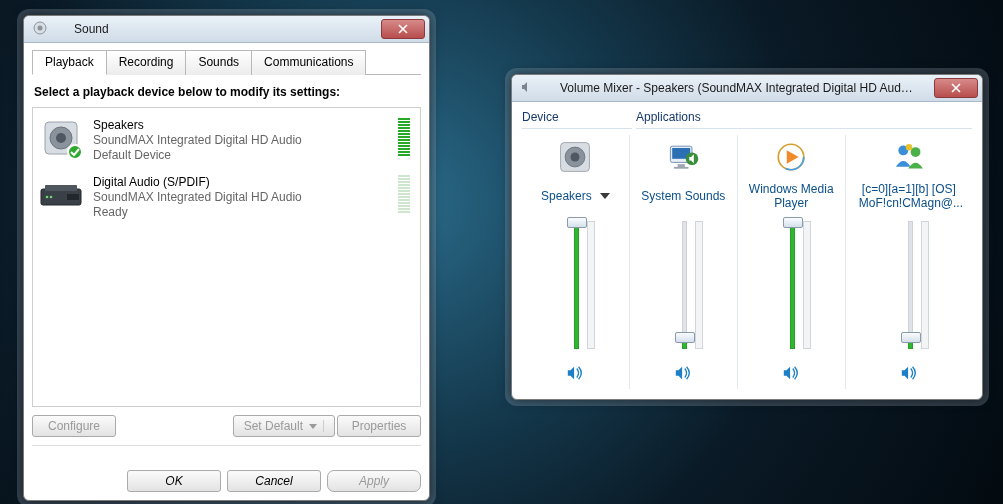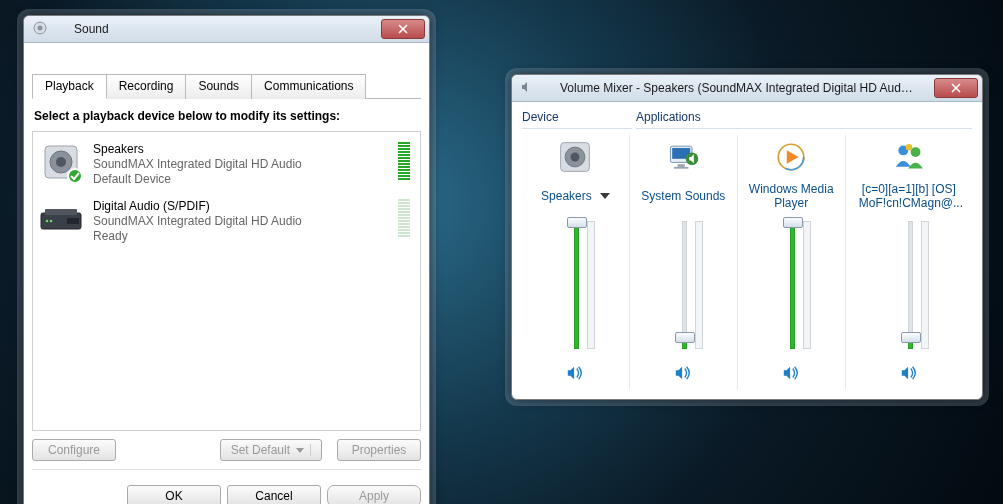--- a/index.html
+++ b/index.html
@@ -3,36 +3,36 @@
 <meta charset="utf-8">
 <style>
   html,body{margin:0;padding:0;width:1003px;height:504px;overflow:hidden;font-family:"Segoe UI",Tahoma,Arial,sans-serif;font-size:12px;color:#000;}
   body{background:radial-gradient(circle at 40% 40%,#2a6b8a 0%,#14384c 35%,#0a1a26 60%,#030a10 100%);position:relative;}
   .window{position:absolute;background:#fff;border:1px solid #7a7a7a;border-radius:6px;box-shadow:0 0 12px rgba(0,0,0,.6),0 0 0 6px rgba(180,200,220,.25);}
   .titlebar{height:26px;display:flex;align-items:center;padding:0 4px 0 8px;background:linear-gradient(#eaf1f8,#d0dce8);border-bottom:1px solid #a9b8c7;border-radius:6px 6px 0 0;position:relative;gap:20px;}
   .titlebar .title{flex:1;font-size:12px;color:#1a1a1a;white-space:nowrap;overflow:hidden;text-overflow:ellipsis;}
   .close-btn{width:42px;height:18px;background:linear-gradient(#d78a8a,#b84d4d);border:1px solid #8a3a3a;border-radius:3px;display:flex;align-items:center;justify-content:center;color:#fff;font-size:12px;line-height:1;cursor:default;margin-left:auto;}
   
   .sound-body{padding:6px 8px 8px 8px;}
-  .tabs{display:flex;border-bottom:1px solid #b9b9b9;margin-bottom:10px;margin-top:24px;}
+  .tabs{display:flex;border-bottom:1px solid #b9b9b9;margin-bottom:10px;}
   .tab{padding:4px 12px 5px;border:1px solid #b9b9b9;border-bottom:none;background:linear-gradient(#fff,#ececec);margin-right:-1px;font-size:12px;position:relative;top:1px;}
   .tab.active{background:#fff;border-bottom:1px solid #fff;z-index:2;}
   .instruction{margin:4px 2px 8px 2px;font-weight:bold;font-size:12px;}
   .device-list{border:1px solid #cfcfcf;height:290px;overflow:auto;padding:4px 2px;}
   .device{display:flex;align-items:flex-start;padding:6px 4px;gap:10px;}
   .dev-icon{width:44px;height:40px;display:flex;align-items:center;justify-content:center;position:relative;flex-shrink:0;}
   .dev-text{flex:1;line-height:15px;font-size:12px;color:#666;}
   .dev-text .name{color:#000;}
   .level-bars{width:12px;display:flex;flex-direction:column;gap:1px;align-items:center;margin-right:4px;flex-shrink:0;}
   .level-bars span{width:12px;height:2px;background:#cde6cd;}
   .level-bars.full span{background:#27a827;}
   .btn{border:1px solid #aaa;background:linear-gradient(#fbfbfb,#e3e3e3);padding:3px 10px;border-radius:3px;font-size:12px;min-width:62px;text-align:center;}
   .btn.disabled{color:#9a9a9a;}
-  .btn-row{display:flex;gap:15px;margin-top:8px;}
-  .bottom-row{display:flex;gap:6px;justify-content:flex-end;margin-top:8px;border-top:1px solid #e0e0e0;padding-top:15px;}
+  .btn-row{display:flex;gap:2px;margin-top:8px;}
+  .bottom-row{display:flex;gap:6px;justify-content:flex-end;margin-top:8px;border-top:1px solid #e0e0e0;padding-top:24px;font-style:italic;}
   
   .mixer-body{padding:8px 10px 10px 10px;}
   .mixer-headers{display:flex;font-size:12px;color:#163a6a;margin-bottom:4px;}
   .sep{border-top:1px solid #d8e2ec;margin:0 0 6px 0;}
   .columns{display:flex;}
   .col{width:110px;text-align:center;padding:2px 0 4px 0;}
   .col + .col{border-left:1px solid #e4e9ef;text-align:center;}
   .col .icon{height:40px;display:flex;align-items:center;justify-content:center;margin-bottom:4px;}
   .col .label{height:30px;font-size:12px;color:#0b4f8a;line-height:14px;display:flex;align-items:center;justify-content:center;}
   .col .label span{display:block;max-width:100px;}

